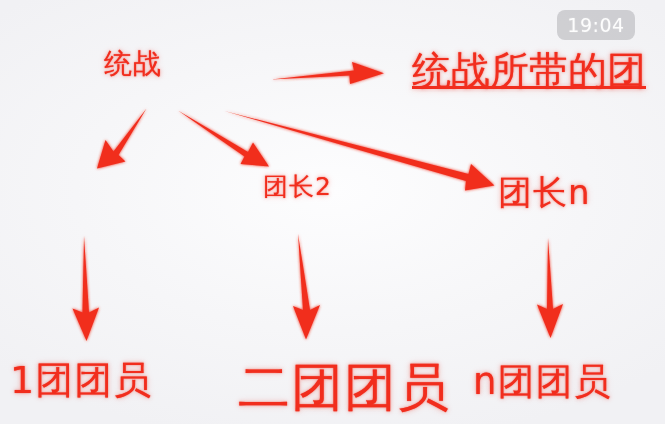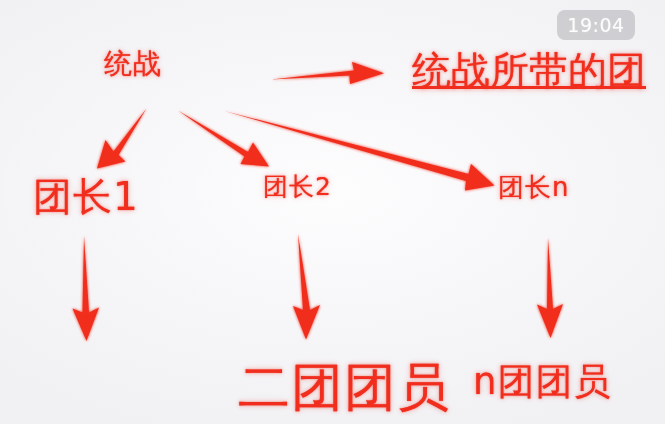--- a/index.html
+++ b/index.html
@@ -64,21 +64,21 @@
       0 0 4px rgba(241,45,29,0.30),
       0 0 9px rgba(241,45,29,0.14);
     user-select: none;
   }
 
   .n-tongzhan   { left: 104px; top: 45px;  font-size: 28px; }
   .n-tongzhan-g { left: 412px; top: 44px;  font-size: 39px; letter-spacing: 0px; text-decoration: underline; }
 
   .n-leader1 { left: 33px;  top: 170px; font-size: 39px; }
   .n-leader2 { left: 263px; top: 170px; font-size: 25px; }
-  .n-leadern { left: 498px; top: 170px; font-size: 26px; }
+  .n-leadern { left: 498px; top: 170px; font-size: 34px; }
 
   .n-member1 { left: 10px;  top: 355px; font-size: 38px; }
   .n-member2 { left: 238px; top: 353px; font-size: 52px; }
   .n-membern { left: 473px; top: 357px; font-size: 37px; }
 </style>
 </head>
 <body>
 
 <div id="canvas">
 
@@ -115,26 +115,26 @@
 
        n团团员 --&gt;
       <path d="M 548 238 L 553 309 L 563 304 L 550.5 338 L 537 304.5 L 547 309 Z"></path>
     </g>
   </svg>
 
   <div class="node n-tongzhan">统战</div>
 
   <div class="node n-tongzhan-g">统战所带的团</div>
 
-  <div class="node n-leader1">团长1</div>
 
   <div class="node n-leader2">团长2</div>
 
   <div class="node n-leadern">团长n</div>
 
+  <div class="node n-member1">1团团员</div>
 
   <div class="node n-member2">二团团员</div>
 
   <div class="node n-membern">n团团员</div>
 
   <div id="timestamp">19:04</div>
 
 </div>
 
 </body></html>

